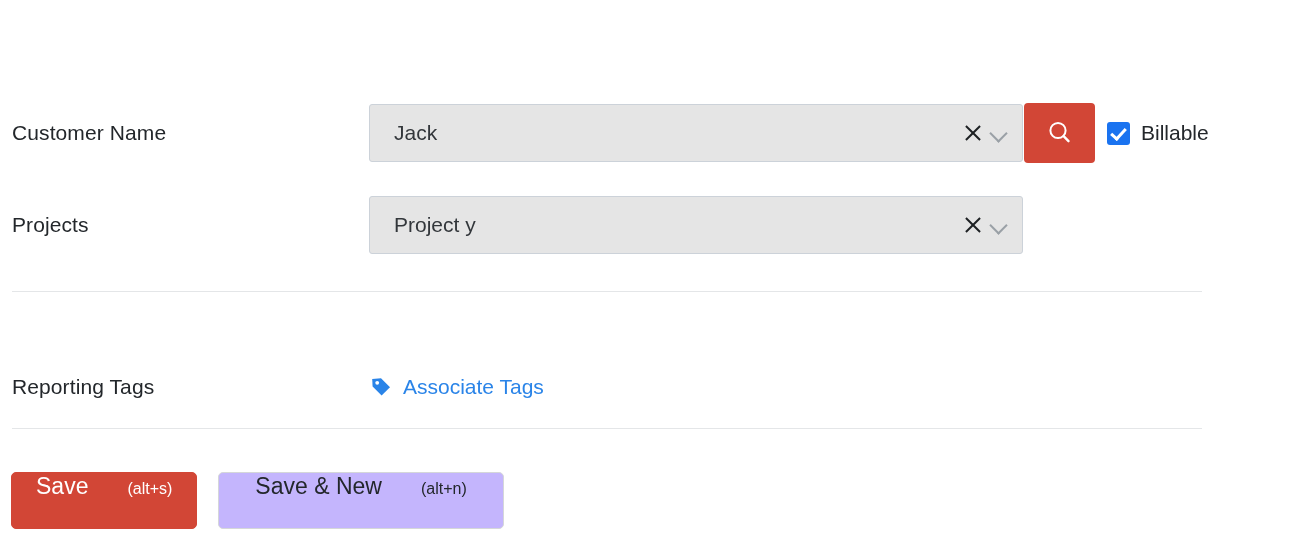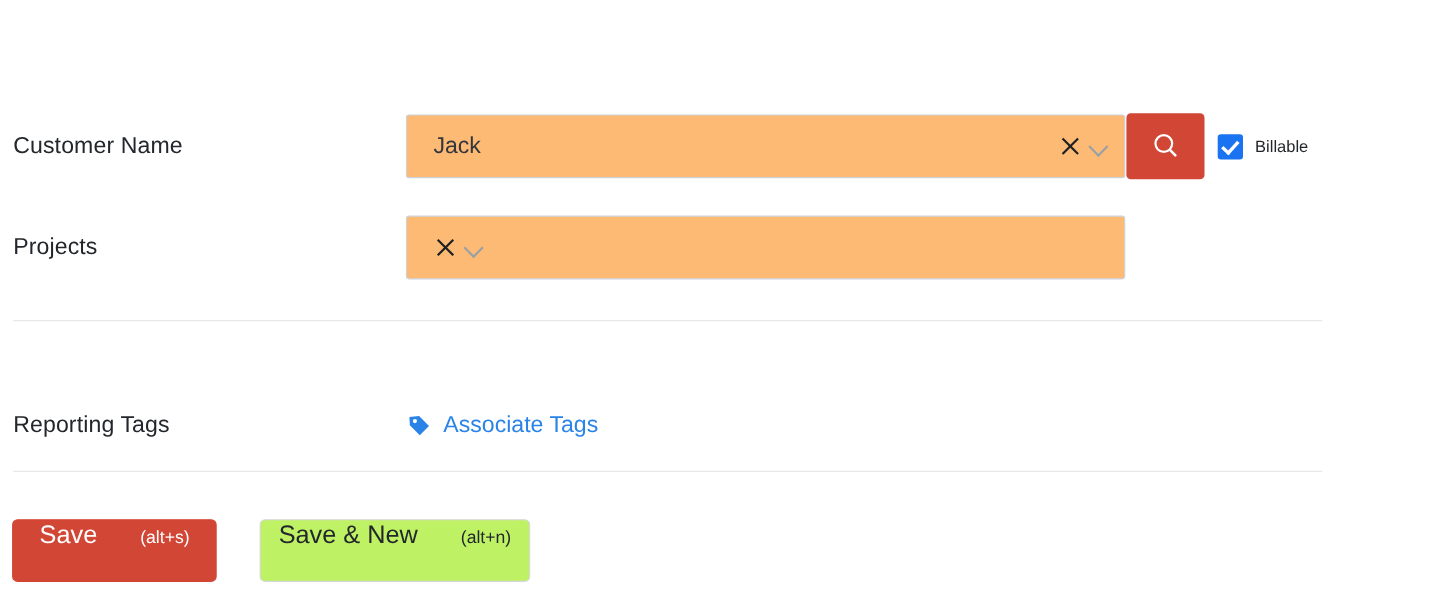--- a/index.html
+++ b/index.html
@@ -31,21 +31,21 @@
   }
 
   
   #row-customer { left: 12px; top: 70px; width: 1280px; height: 58px; }
   #row-customer .field-label { width: 357px; }
 
   .select-box {
     position: relative;
     box-sizing: border-box;
     height: 58px;
-    background: #fdba74;
+    background: #e5e5e5;
     border: 1px solid #ccd2d9;
     border-radius: 3px;
     display: flex;
     align-items: center;
     padding: 0 14px 0 24px;
   }
   .select-value {
     flex: 1;
     font-size: 21px;
     color: #33373b;
@@ -129,21 +129,21 @@
     position: absolute;
     left: 7px;
     top: 3px;
     width: 6px;
     height: 12px;
     border-right: 3px solid #ffffff;
     border-bottom: 3px solid #ffffff;
     transform: rotate(42deg);
   }
   .billable-label {
-    font-size: 15px;
+    font-size: 21px;
     color: #23272b;
     margin-left: 11px;
     white-space: nowrap;
   }
 
   
   #row-projects { left: 12px; top: 162px; width: 1280px; height: 58px; }
   #row-projects .field-label { width: 357px; }
   #projects-select { width: 654px; }
 
@@ -200,26 +200,25 @@
     gap: 32px;
   }
   .btn-primary {
     background: #d24636;
     border: 1px solid #d24636;
     color: #ffffff;
     padding: 0 24px;
     margin-right: 21px;
   }
   .btn-secondary {
-    background: #bef264;
+    background: #c4b5fd;
     border: 1px solid #d5d7d9;
     color: #23272b;
-    padding: 0 16px;
+    padding: 0 36px;
     margin-right: 21px;
-    margin-left: 18px;
   }
   .btn-main {
     font-size: 23px;
   }
   .btn-hint {
     font-size: 16px;
     margin-left: 7px;
   }
 </style>
 </head>
@@ -244,20 +243,21 @@
   <label class="billable-wrap">
     <span class="checkbox"></span>
     <span class="billable-label">Billable</span>
   </label>
 </div>
 
 <div class="form-row" id="row-projects">
   <div class="field-label">Projects</div>
 
   <div class="select-box" id="projects-select">
+    <span class="select-value">Project y</span>
     <span class="clear-x"></span>
     <span class="chevron"></span>
   </div>
 </div>
 
 <div class="divider" id="divider-top"></div>
 
 <div class="form-row" id="row-tags">
   <div class="field-label">Reporting Tags</div>
 

